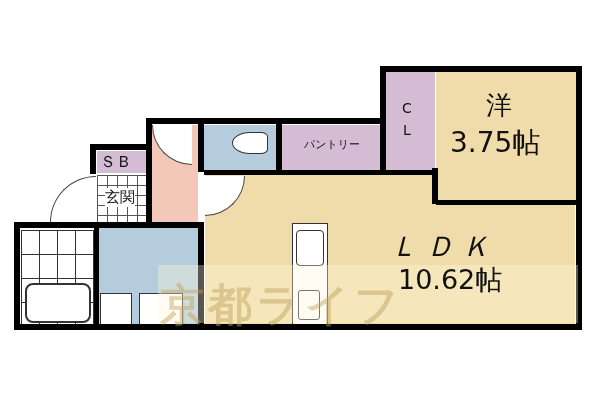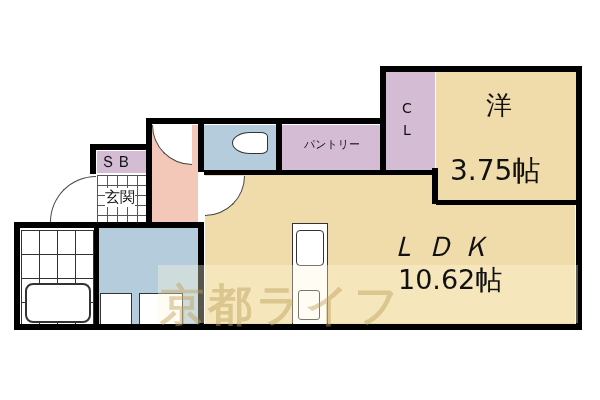--- a/index.html
+++ b/index.html
@@ -65,21 +65,21 @@
   <div class="abs wall" style="left:94px;top:228px;width:5px;height:97px;"></div>
 
   <div class="abs" style="left:152px;top:125px;width:40px;height:40px;border-bottom-left-radius:40px;border-left:1px solid #444;border-bottom:1px solid #444;background:#fff;"></div>
   <div class="abs" style="left:205px;top:176px;width:40px;height:40px;border-bottom-right-radius:40px;border-right:1px solid #444;border-bottom:1px solid #444;background:#fff;"></div>
   <div class="abs" style="left:50px;top:176px;width:46px;height:46px;border-top-left-radius:46px;border-left:1px solid #444;border-top:1px solid #444;"></div>
 
   <div class="wmbox"></div>
   <div class="wm">京都ライフ</div>
 
   <div class="lbl" style="left:486px;top:88px;font-size:26px;">洋</div>
-  <div class="lbl" style="left:450px;top:124px;font-size:28px;margin-top:28px;">3.75帖</div>
+  <div class="lbl" style="left:450px;top:124px;font-size:28px;">3.75帖</div>
   <div class="lbl" style="left:390px;top:228px;font-size:28px;letter-spacing:8px;font-style:italic;">ＬＤＫ</div>
   <div class="lbl" style="left:378px;top:262px;font-size:27px;margin-left:20px;">10.62帖</div>
   <div class="lbl" style="left:402px;top:100px;font-size:14px;">C</div>
   <div class="lbl" style="left:403px;top:122px;font-size:14px;">L</div>
   <div class="lbl" style="left:304px;top:137px;font-size:11px;">パントリー</div>
   <div class="lbl" style="left:100px;top:152px;font-size:16px;">ＳＢ</div>
   <div class="lbl" style="left:105px;top:188px;font-size:15px;background:#fff;">玄関</div>
 </div>
 
 </body></html>

